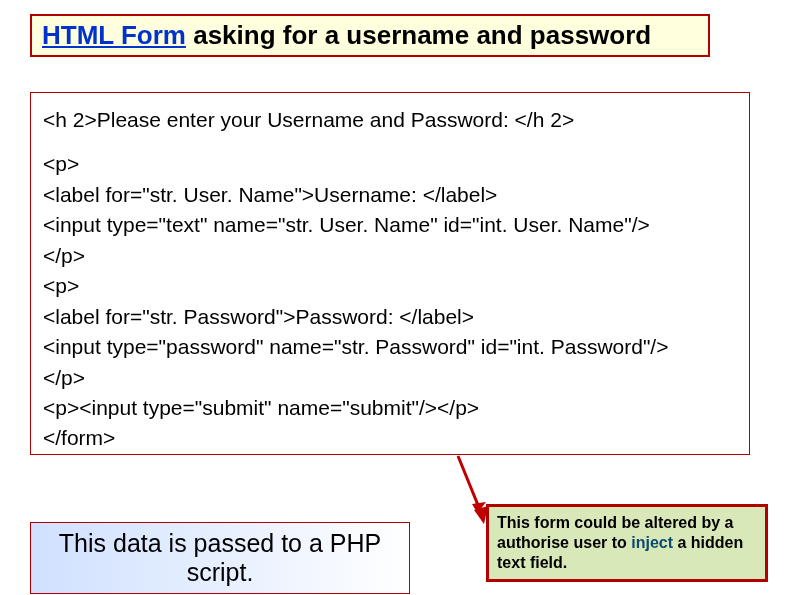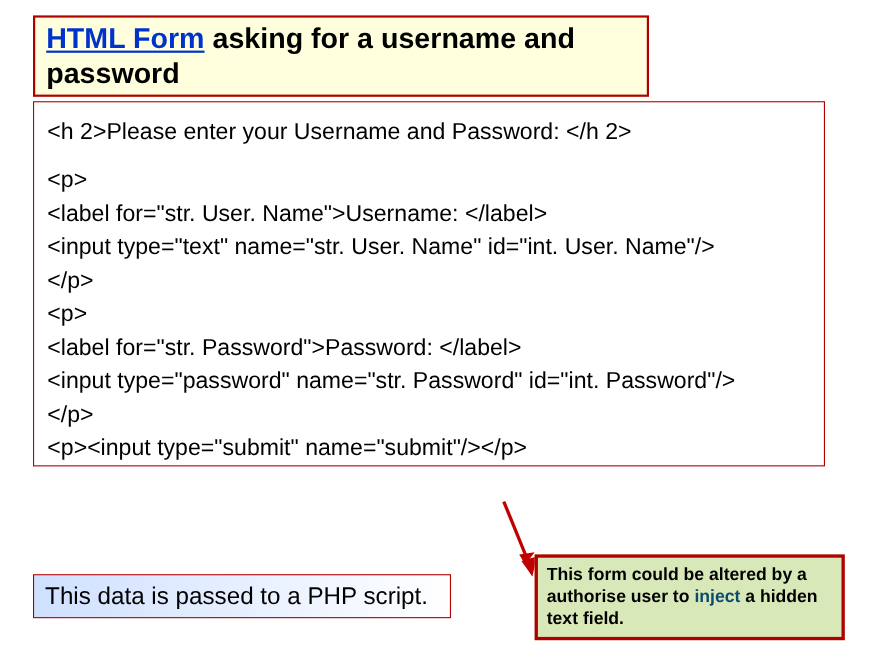--- a/index.html
+++ b/index.html
@@ -9,21 +9,21 @@
     width: 794px;
     height: 595px;
     background: #fff;
     font-family: Arial, Helvetica, sans-serif;
     position: relative;
   }
   .title-box {
     position: absolute;
     left: 30px;
     top: 14px;
-    width: 560px;
+    width: 680px;
     padding: 4px 10px 4px 10px;
     border: 2px solid #b00000;
     background: #ffffdd;
     font-size: 26px;
     font-weight: bold;
     color: #000;
   }
   .title-link {
     color: #0033cc;
     text-decoration: underline;
@@ -47,22 +47,23 @@
     font-weight: bold;
   }
   .caption-box {
     position: absolute;
     left: 30px;
     top: 522px;
     width: 380px;
     padding: 6px 10px;
     border: 1px solid #b00000;
     background: linear-gradient(to right, #cfe0ff 0%, #ffffff 100%);
-    font-size: 22px;
+    font-size: 25px;
     color: #000;
+    text-align: center;
   }
   .warn-box {
     position: absolute;
     left: 486px;
     top: 504px;
     width: 282px;
     padding: 6px 8px;
     border: 3px solid #b00000;
     background: #d9e8b8;
     font-size: 16px;
@@ -93,20 +94,21 @@
   <div class="spacer"></div>
   <div>&lt;p&gt;</div>
   <div>&lt;label for="str. User. Name"&gt;Username: &lt;/label&gt;</div>
   <div>&lt;input type="text" name="str. User. Name" id="int. User. Name"/&gt;</div>
   <div>&lt;/p&gt;</div>
   <div>&lt;p&gt;</div>
   <div>&lt;label for="str. Password"&gt;Password: &lt;/label&gt;</div>
   <div>&lt;input type="password" name="str. Password" id="int. Password"/&gt;</div>
   <div>&lt;/p&gt;</div>
   <div>&lt;p&gt;&lt;input type="submit" name="submit"/&gt;&lt;/p&gt;</div>
+  <div>&lt;/form&gt;</div>
 </div>
 
 <svg class="arrow" viewBox="0 0 40 78">
   <line x1="8" y1="4" x2="30" y2="58" stroke="#c00000" stroke-width="3"></line>
   <polygon points="30,58 36,50 22,52 34,72" fill="#c00000"></polygon>
   <polygon points="34,72 38,54 24,58" fill="#c00000"></polygon>
 </svg>
 
 <div class="caption-box">
   <span>This data is passed to a PHP script.</span>

